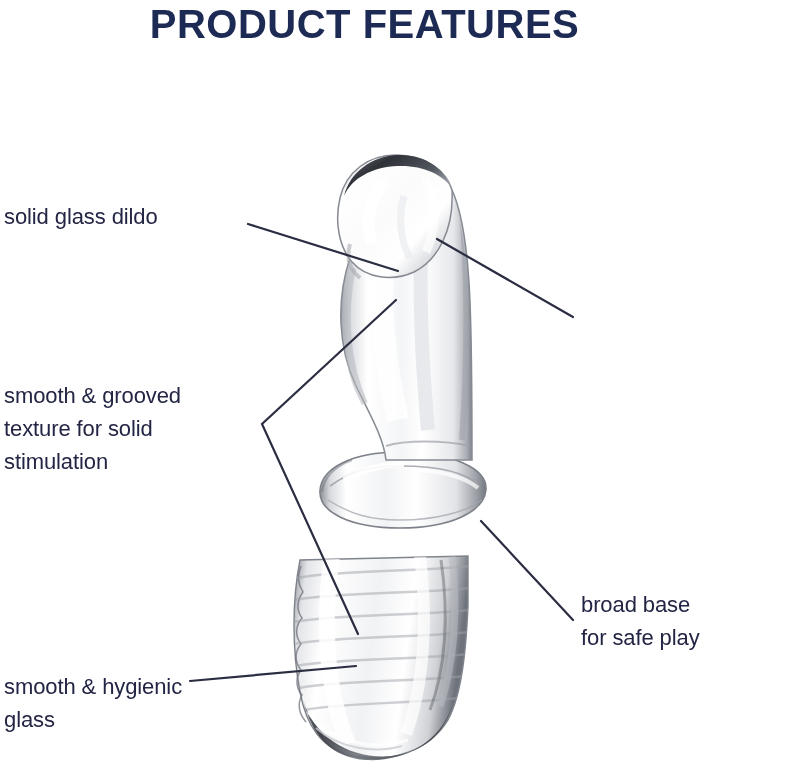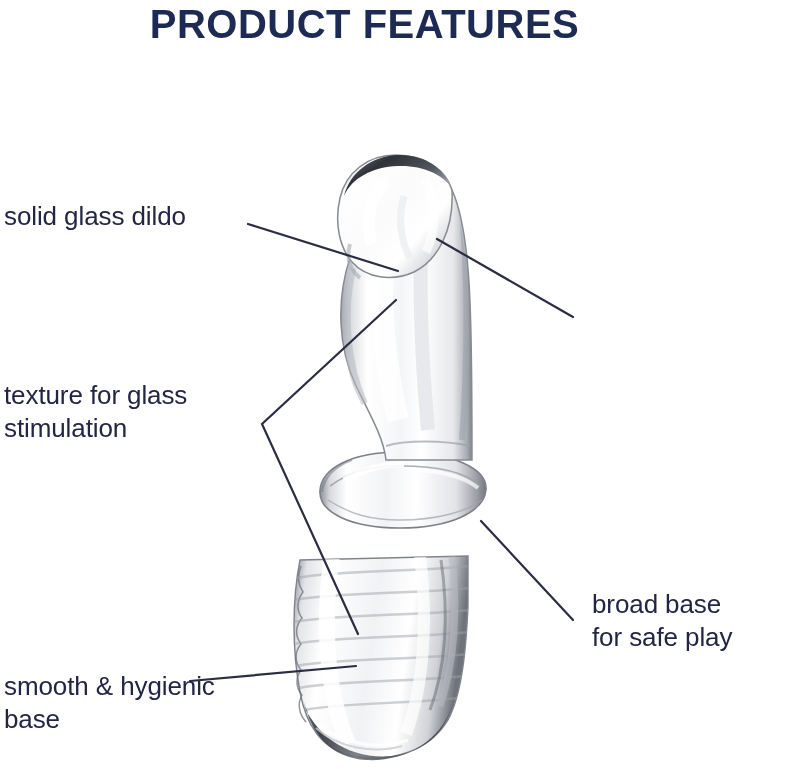--- a/index.html
+++ b/index.html
@@ -30,31 +30,31 @@
     letter-spacing: 0.5px;
     color: #1c2a54;
     line-height: 48px;
     white-space: nowrap;
   }
 
   
   .label {
     position: absolute;
     color: #232544;
-    font-size: 26px;
+    font-size: 22px;
     line-height: 33px;
     font-weight: 400;
     letter-spacing: -0.1px;
     white-space: nowrap;
   }
   #label-solid-glass   { left: 4px;   top: 200px; }
   #label-texture       { left: 4px;   top: 379px; }
   #label-borosilicate  { left: 4px;   top: 629px; margin-top: 41px; }
   #label-hot-cold      { left: 581px; top: 278px; }
-  #label-broad-base    { left: 581px; top: 588px; margin-left: 11px; }
+  #label-broad-base    { left: 581px; top: 588px; }
 
   
   #art {
     position: absolute;
     left: 0;
     top: 0;
     width: 800px;
     height: 769px;
   }
 </style>
@@ -242,27 +242,28 @@
 
       <line x1="481" y1="521" x2="573" y2="620"></line>
     </g>
   </svg>
 
   <div class="label" id="label-solid-glass">
     <div>solid glass dildo</div>
   </div>
 
   <div class="label" id="label-texture">
-    <div>texture for glass</div>
+    <div>smooth &amp; grooved</div>
+    <div>texture for solid</div>
     <div>stimulation</div>
   </div>
 
   <div class="label" id="label-borosilicate">
     <div>smooth &amp; hygienic</div>
-    <div>base</div>
+    <div>glass</div>
   </div>
 
   <div class="label" id="label-hot-cold">
   </div>
 
   <div class="label" id="label-broad-base">
     <div>broad base</div>
     <div>for safe play</div>
   </div>
 

